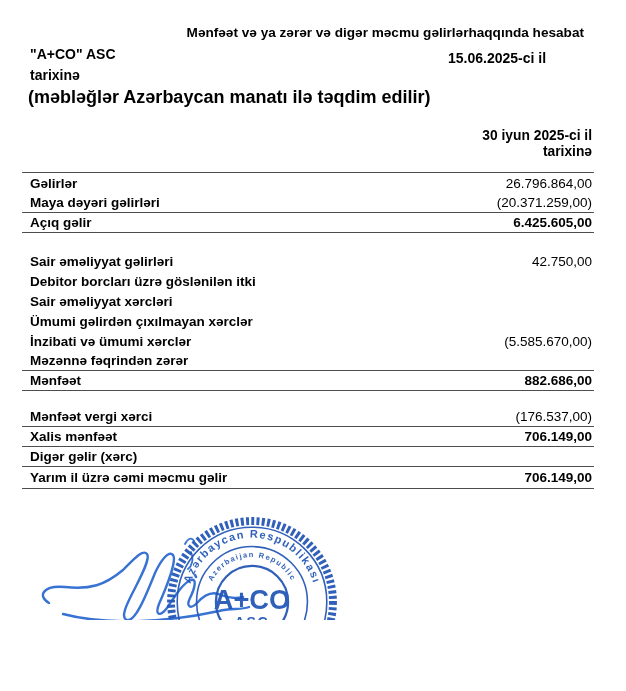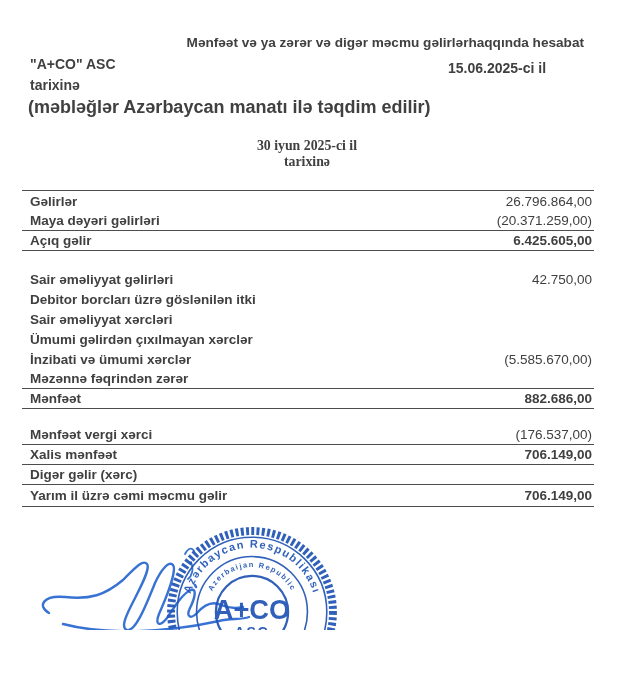--- a/index.html
+++ b/index.html
@@ -1,30 +1,30 @@
 <!DOCTYPE html>
 <html style="--stamp-color: #2155b5; --ink-color: #2e6bd0;"><head>
 <meta charset="utf-8">
 <style>
   html,body { margin:0; padding:0; background:#ffffff; }
   .page {
     position:relative; width:626px; height:620px; background:#ffffff;
-    font-family:"Liberation Sans", sans-serif; color:#404040; overflow:hidden;margin-top:10px;
+    font-family:"Liberation Sans", sans-serif; color:#000000; overflow:hidden;
   }
   
   .hdr-title  { position:absolute; top:25px; right:42px; font-size:13.6px; font-weight:700; white-space:nowrap; }
   .hdr-company{ position:absolute; top:46px; left:30px;  font-size:14px;  font-weight:700; }
   .hdr-date   { position:absolute; top:50px; left:448px; font-size:14px;  font-weight:700; }
   .hdr-tarix  { position:absolute; top:67px; left:30px;  font-size:14px;  font-weight:700; }
   .hdr-note   { position:absolute; top:87px; left:28px;  font-size:18px;  font-weight:700; }
   
   .table { position:absolute; top:128px; left:22px; width:572px; }
   .period-header {
-    text-align:center; font-weight:700; font-size:13.8px; line-height:16px;
-    padding:0 2px 20px 0; border-bottom:1.6px solid #4d4d4d;font-family:Liberation Serif, serif;
+    text-align:right; font-weight:700; font-size:13.8px; line-height:16px;
+    padding:0 2px 12px 0; border-bottom:1.6px solid #4d4d4d;
   }
   .row {
     display:flex; justify-content:space-between; align-items:center;
     height:20px; font-size:13.5px; padding:0 2px 0 8px; box-sizing:border-box;
   }
   .row.rule { border-bottom:1.6px solid #4d4d4d; }
   .row.tall { height:22px; }
   .row .lbl { font-weight:600; white-space:nowrap; }
   .row .val { font-weight:400; white-space:nowrap; }
   .row.bold .lbl, .row.bold .val { font-weight:700; }

